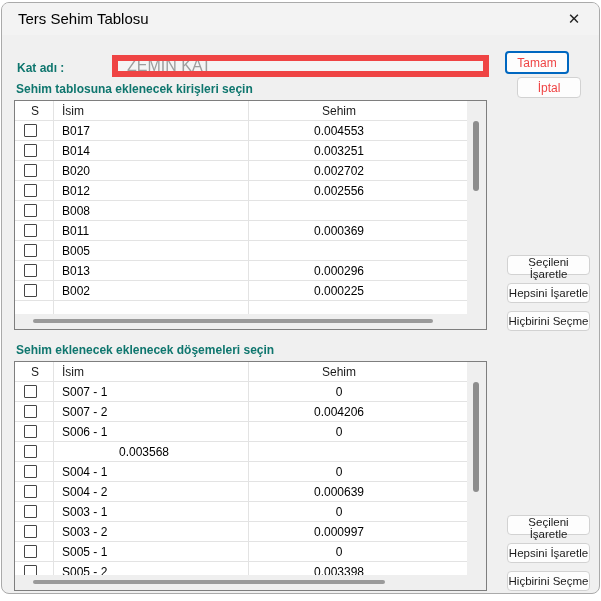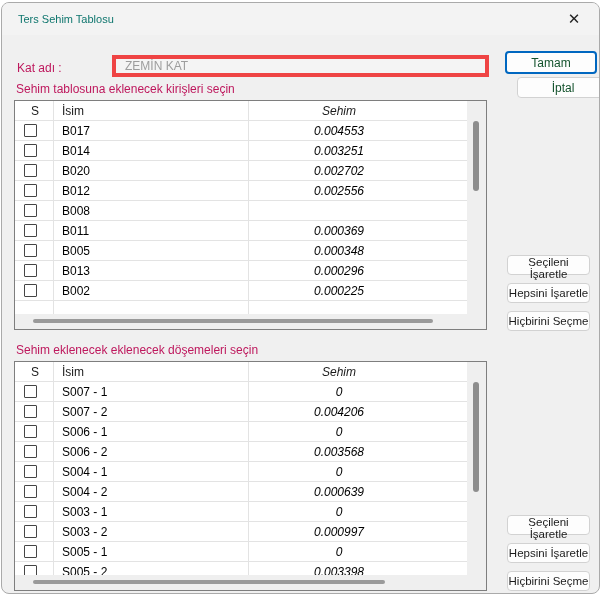--- a/index.html
+++ b/index.html
@@ -13,41 +13,41 @@
     position:absolute; left:1px; top:2px; width:597px; height:590px;
     background:#f0f0f0; border:1px solid #aaaaaa; border-radius:8px;
     overflow:hidden;
   }
   .titlebar {
     position:absolute; left:0; top:0; width:100%; height:32px;
     background:#f3f3f3;
   }
   .title {
     position:absolute; left:16px; top:0; line-height:32px;
-    font-size:11px; color:#0f766e;
+    font-size:15px; color:#000000;
   }
   .close-btn {
     position:absolute; right:12px; top:3px; width:26px; height:26px;
     background:transparent; border:none; font-size:15px; color:#1f1f1f;
     font-family:"DejaVu Sans", sans-serif; cursor:default; padding:0;
     font-weight:300;
   }
-  .lbl { position:absolute; font-size:12px; color:#be185d; white-space:nowrap; }
+  .lbl { position:absolute; font-size:12px; color:#0f766e; white-space:nowrap;font-weight:bold; }
   .kat-label { left:15px; top:58px; }
   .kat-field {
     position:absolute; left:110px; top:52px; width:377px; height:22px;
-    background:#f4f4f4; border:4px solid #ef4444; box-sizing:border-box;
+    background:#f4f4f4; border:6px solid #ef4444; box-sizing:border-box;
     font-family:"Liberation Sans", sans-serif;
-    font-size:12px; color:#9d9d9d; padding:0 0 0 9px; outline:none;
+    font-size:16px; color:#9d9d9d; padding:0 0 0 9px; outline:none;
   }
   .btn {
-    position:absolute; left:503px; width:92px; height:21px;
+    position:absolute; left:503px; width:64px; height:21px;
     background:#fdfdfd; border:1px solid #d2d2d2; border-radius:4px;
     font-family:"Liberation Sans", sans-serif;
-    font-size:12px; color:#14532d; padding:0; cursor:default;
+    font-size:12px; color:#ef4444; padding:0; cursor:default;
   }
   .btn-primary { top:48px; height:23px; border-width:2px; }
   .btn-cancel  { top:74px;margin-left:12px; }
   .sec-label-1 { left:14px; top:79px; }
   .sec-label-2 { left:14px; top:340px; }
 
   .tbl {
     position:absolute; left:12px; width:471px; height:228px;
     background:#efefef; border:1px solid #7e7e7e; box-sizing:content-box;
   }
@@ -58,21 +58,21 @@
     background:#ffffff; overflow:hidden;
   }
   .trow {
     height:20px; display:flex; align-items:center;
     border-bottom:1px solid #e3e3e3; box-sizing:border-box;
     font-size:12px; color:#000;
   }
   .thead { color:#1a1a1a; }
   .col-s    { width:38px;  display:flex; align-items:center; }
   .col-name { width:195px; padding-left:9px; box-sizing:border-box; }
-  .col-sehim{ width:182px; text-align:center;font-style:italic; }
+  .col-sehim{ width:182px; text-align:center; }
   .thead .col-s { padding-left:16px; box-sizing:border-box; }
   .cb {
     width:11px; height:11px; border:1px solid #454545; background:#fff;
     margin-left:9px; border-radius:1px; display:inline-block;
   }
   .vline {
     position:absolute; top:0; width:1px; height:213px; background:#e3e3e3;
   }
   .vtrack {
     position:absolute; left:452px; top:0; width:17px; height:213px;
@@ -166,21 +166,20 @@
             <span class="cb"></span>
           </div>
           <div class="col-name">B011</div>
           <div class="col-sehim">0.000369</div>
         </div>
         <div class="trow">
           <div class="col-s">
             <span class="cb"></span>
           </div>
           <div class="col-name">B005</div>
-          <div class="col-sehim">0.000348</div>
         </div>
         <div class="trow">
           <div class="col-s">
             <span class="cb"></span>
           </div>
           <div class="col-name">B013</div>
           <div class="col-sehim">0.000296</div>
         </div>
         <div class="trow">
           <div class="col-s">
@@ -231,21 +230,20 @@
           <div class="col-s">
             <span class="cb"></span>
           </div>
           <div class="col-name">S006 - 1</div>
           <div class="col-sehim">0</div>
         </div>
         <div class="trow">
           <div class="col-s">
             <span class="cb"></span>
           </div>
-          <div class="col-name">S006 - 2</div>
           <div class="col-sehim">0.003568</div>
         </div>
         <div class="trow">
           <div class="col-s">
             <span class="cb"></span>
           </div>
           <div class="col-name">S004 - 1</div>
           <div class="col-sehim">0</div>
         </div>
         <div class="trow">

